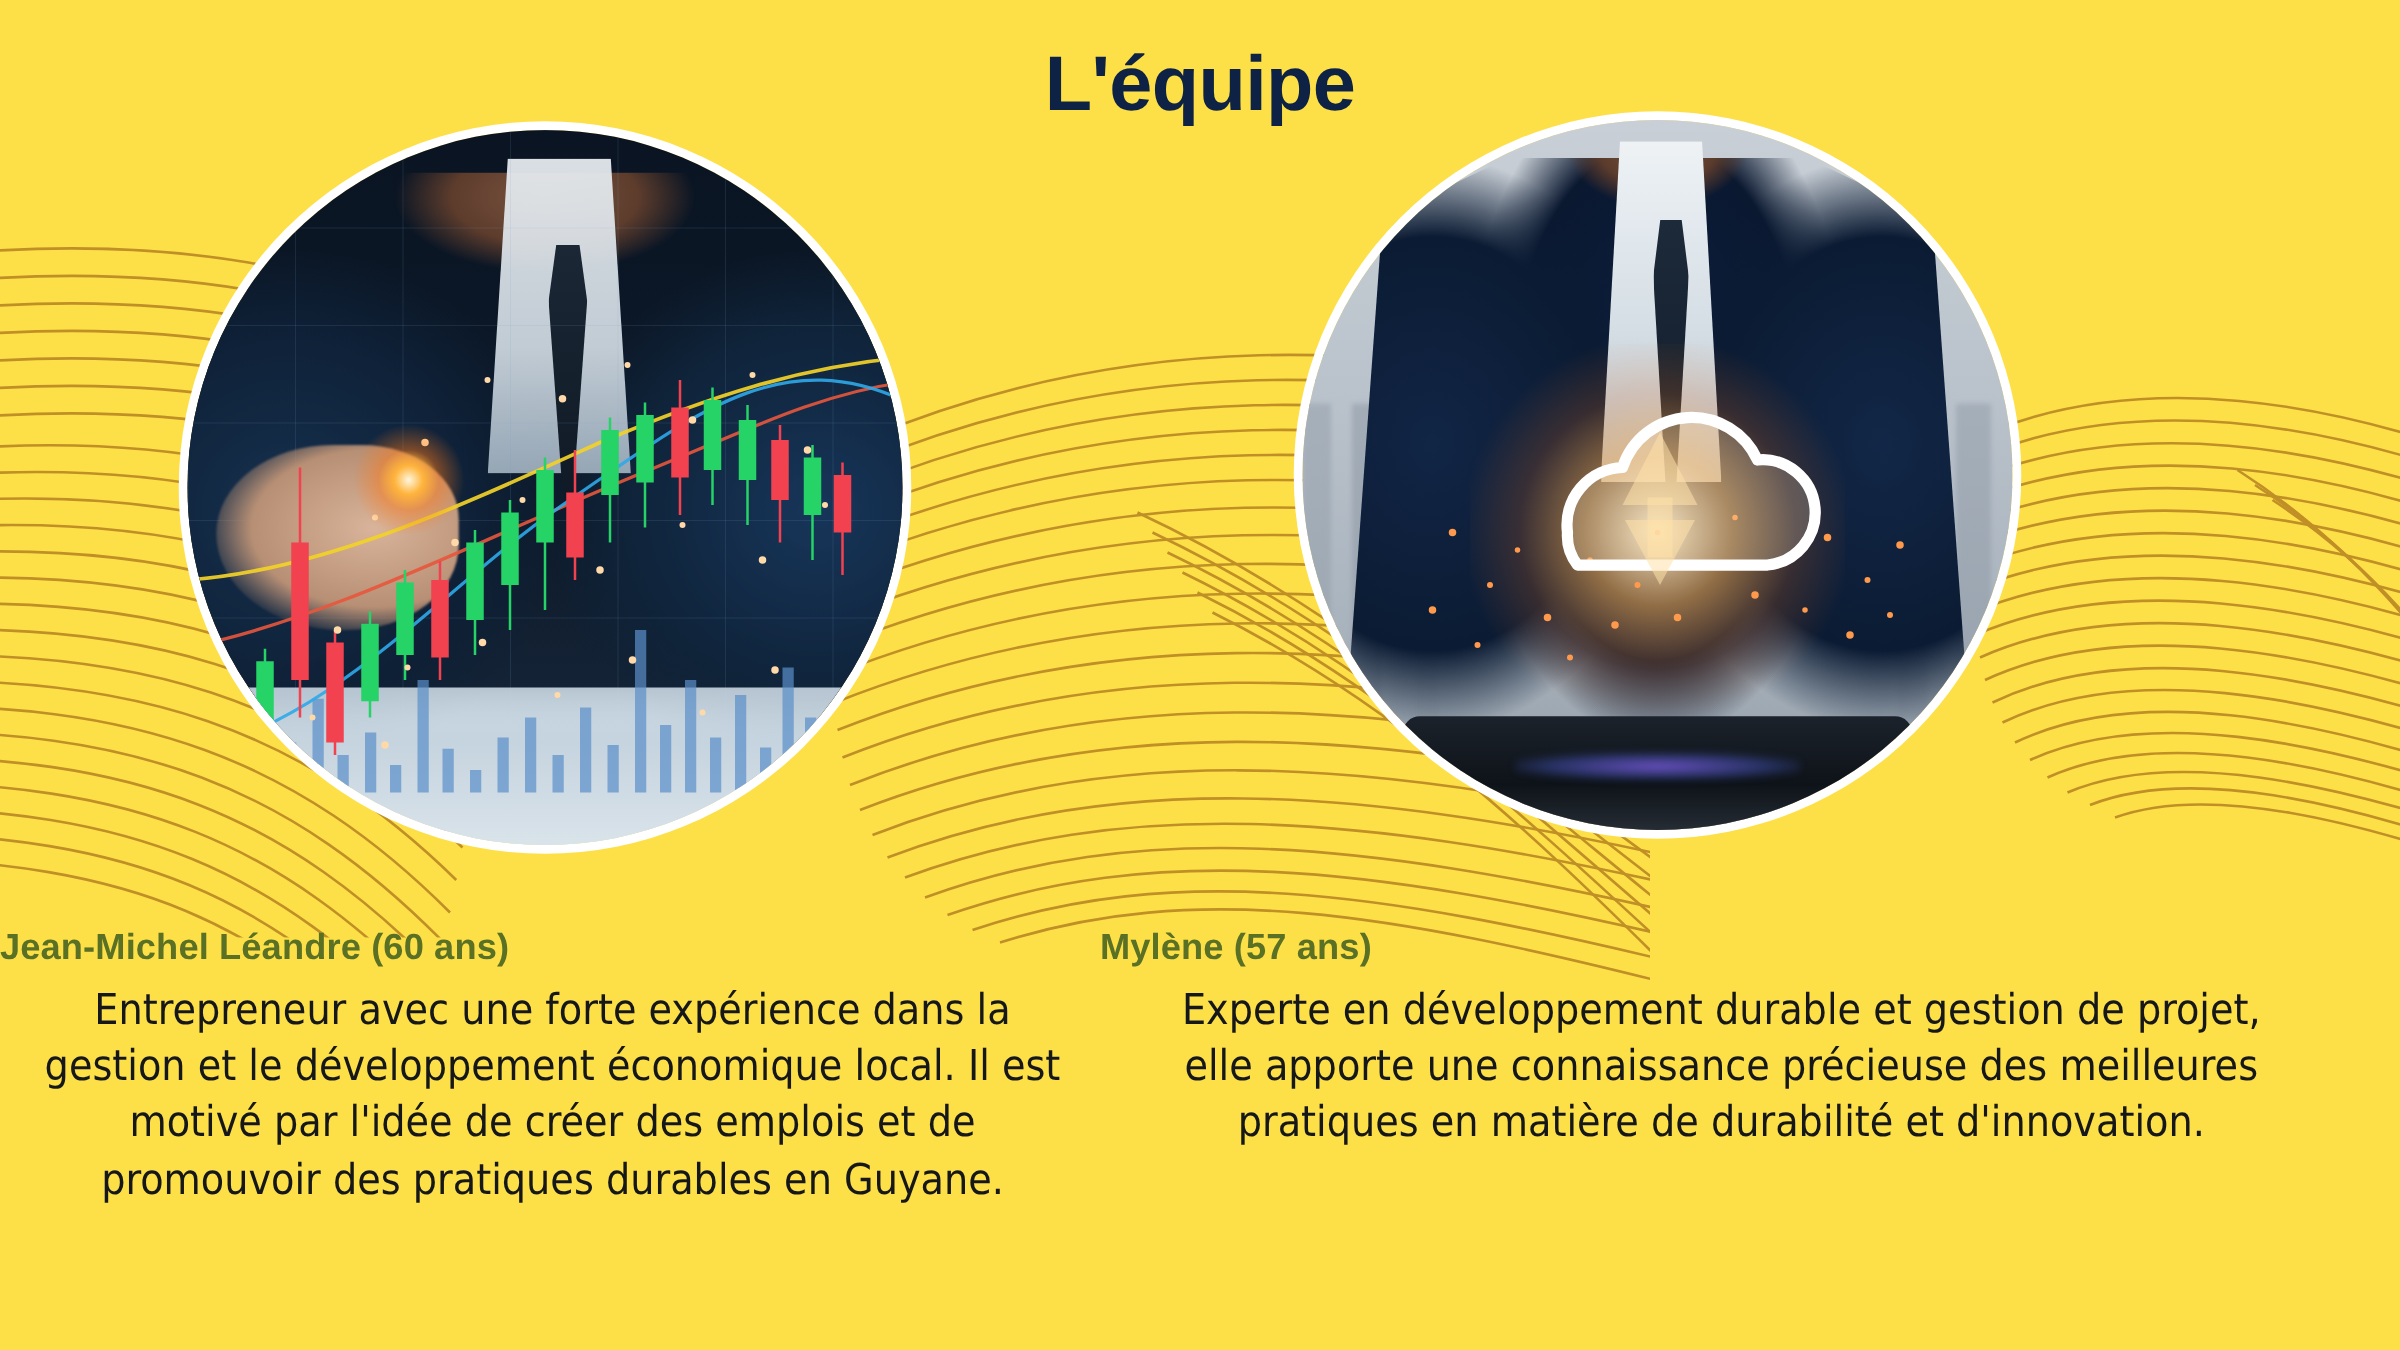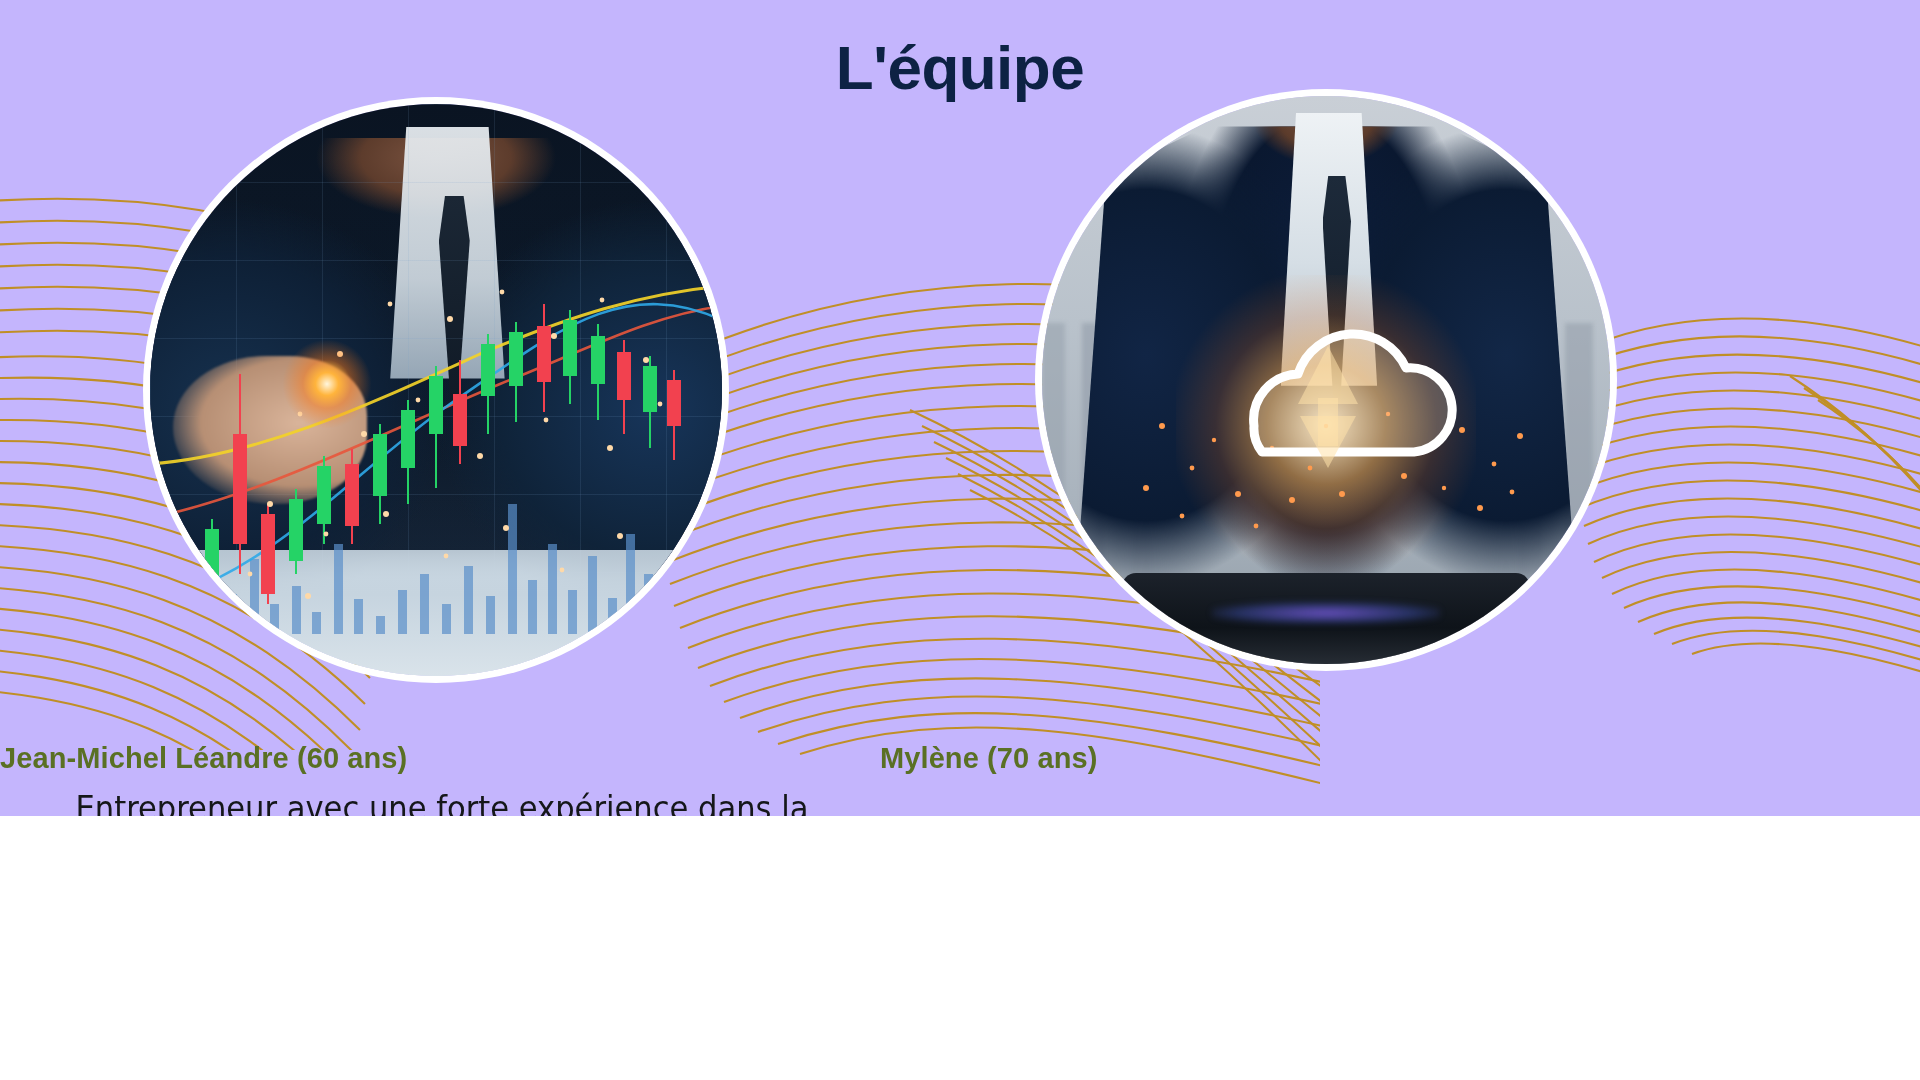--- a/index.html
+++ b/index.html
@@ -3,22 +3,22 @@
 <meta charset="utf-8">
 <style>
   html, body {
     margin: 0;
     padding: 0;
     background: #ffffff;
   }
   #page {
     position: relative;
     width: 1920px;
-    height: 816px;
-    background: #c4b5fd;
+    height: 1080px;
+    background: #fde047;
     overflow: hidden;
     font-family: "Liberation Sans", sans-serif;
   }
 
   
   .wave-layer {
     position: absolute;
     pointer-events: none;
   }
   .wave-left   { left: -40px;  top: 170px; width: 820px;  height: 580px; }
@@ -467,16 +467,17 @@
       <div class="laptop-glow"></div>
     </div>
   </div>
 
   <div class="person person-left">
     <div class="person-name">Jean-Michel Léandre (60 ans)</div>
     <div class="person-desc">Entrepreneur avec une forte expérience dans la gestion et le développement économique local. Il est motivé par l'idée de créer des emplois et de promouvoir des pratiques durables en Guyane.</div>
   </div>
 
   <div class="person person-right">
-    <div class="person-name">Mylène (70 ans)</div>
+    <div class="person-name">Mylène (57 ans)</div>
+    <div class="person-desc">Experte en développement durable et gestion de projet, elle apporte une connaissance précieuse des meilleures pratiques en matière de durabilité et d'innovation.</div>
   </div>
 
 </div>
 
 </body></html>

